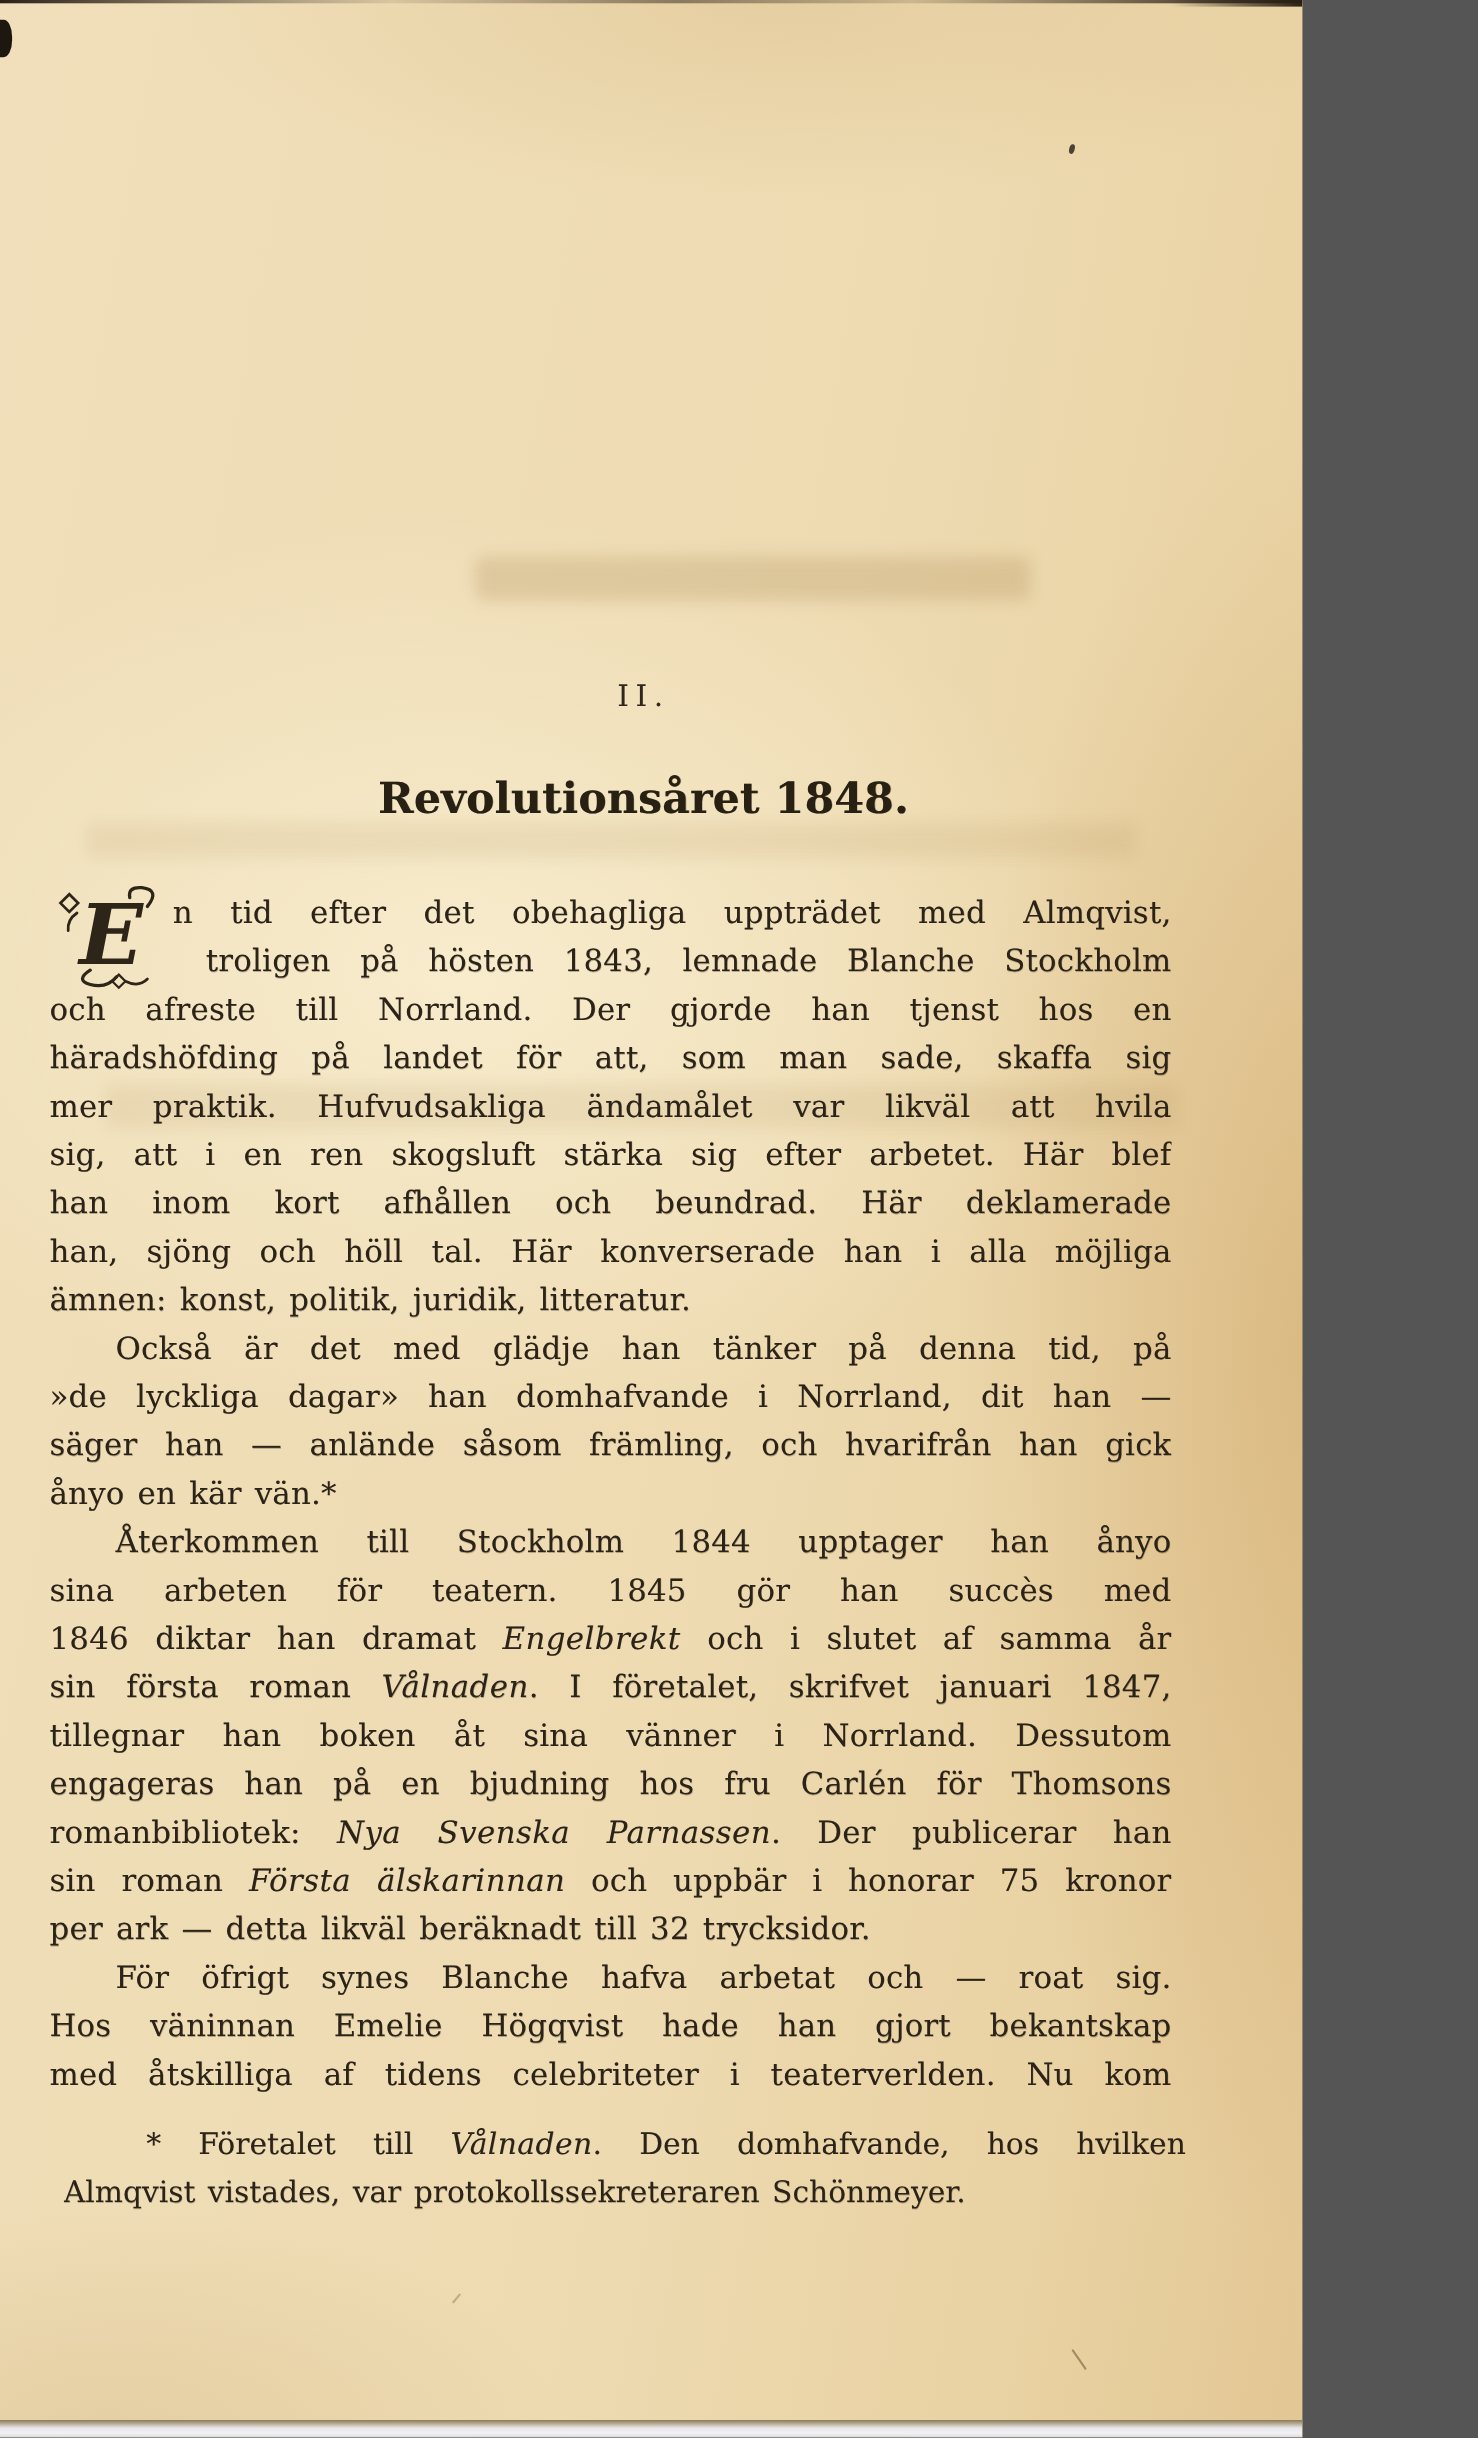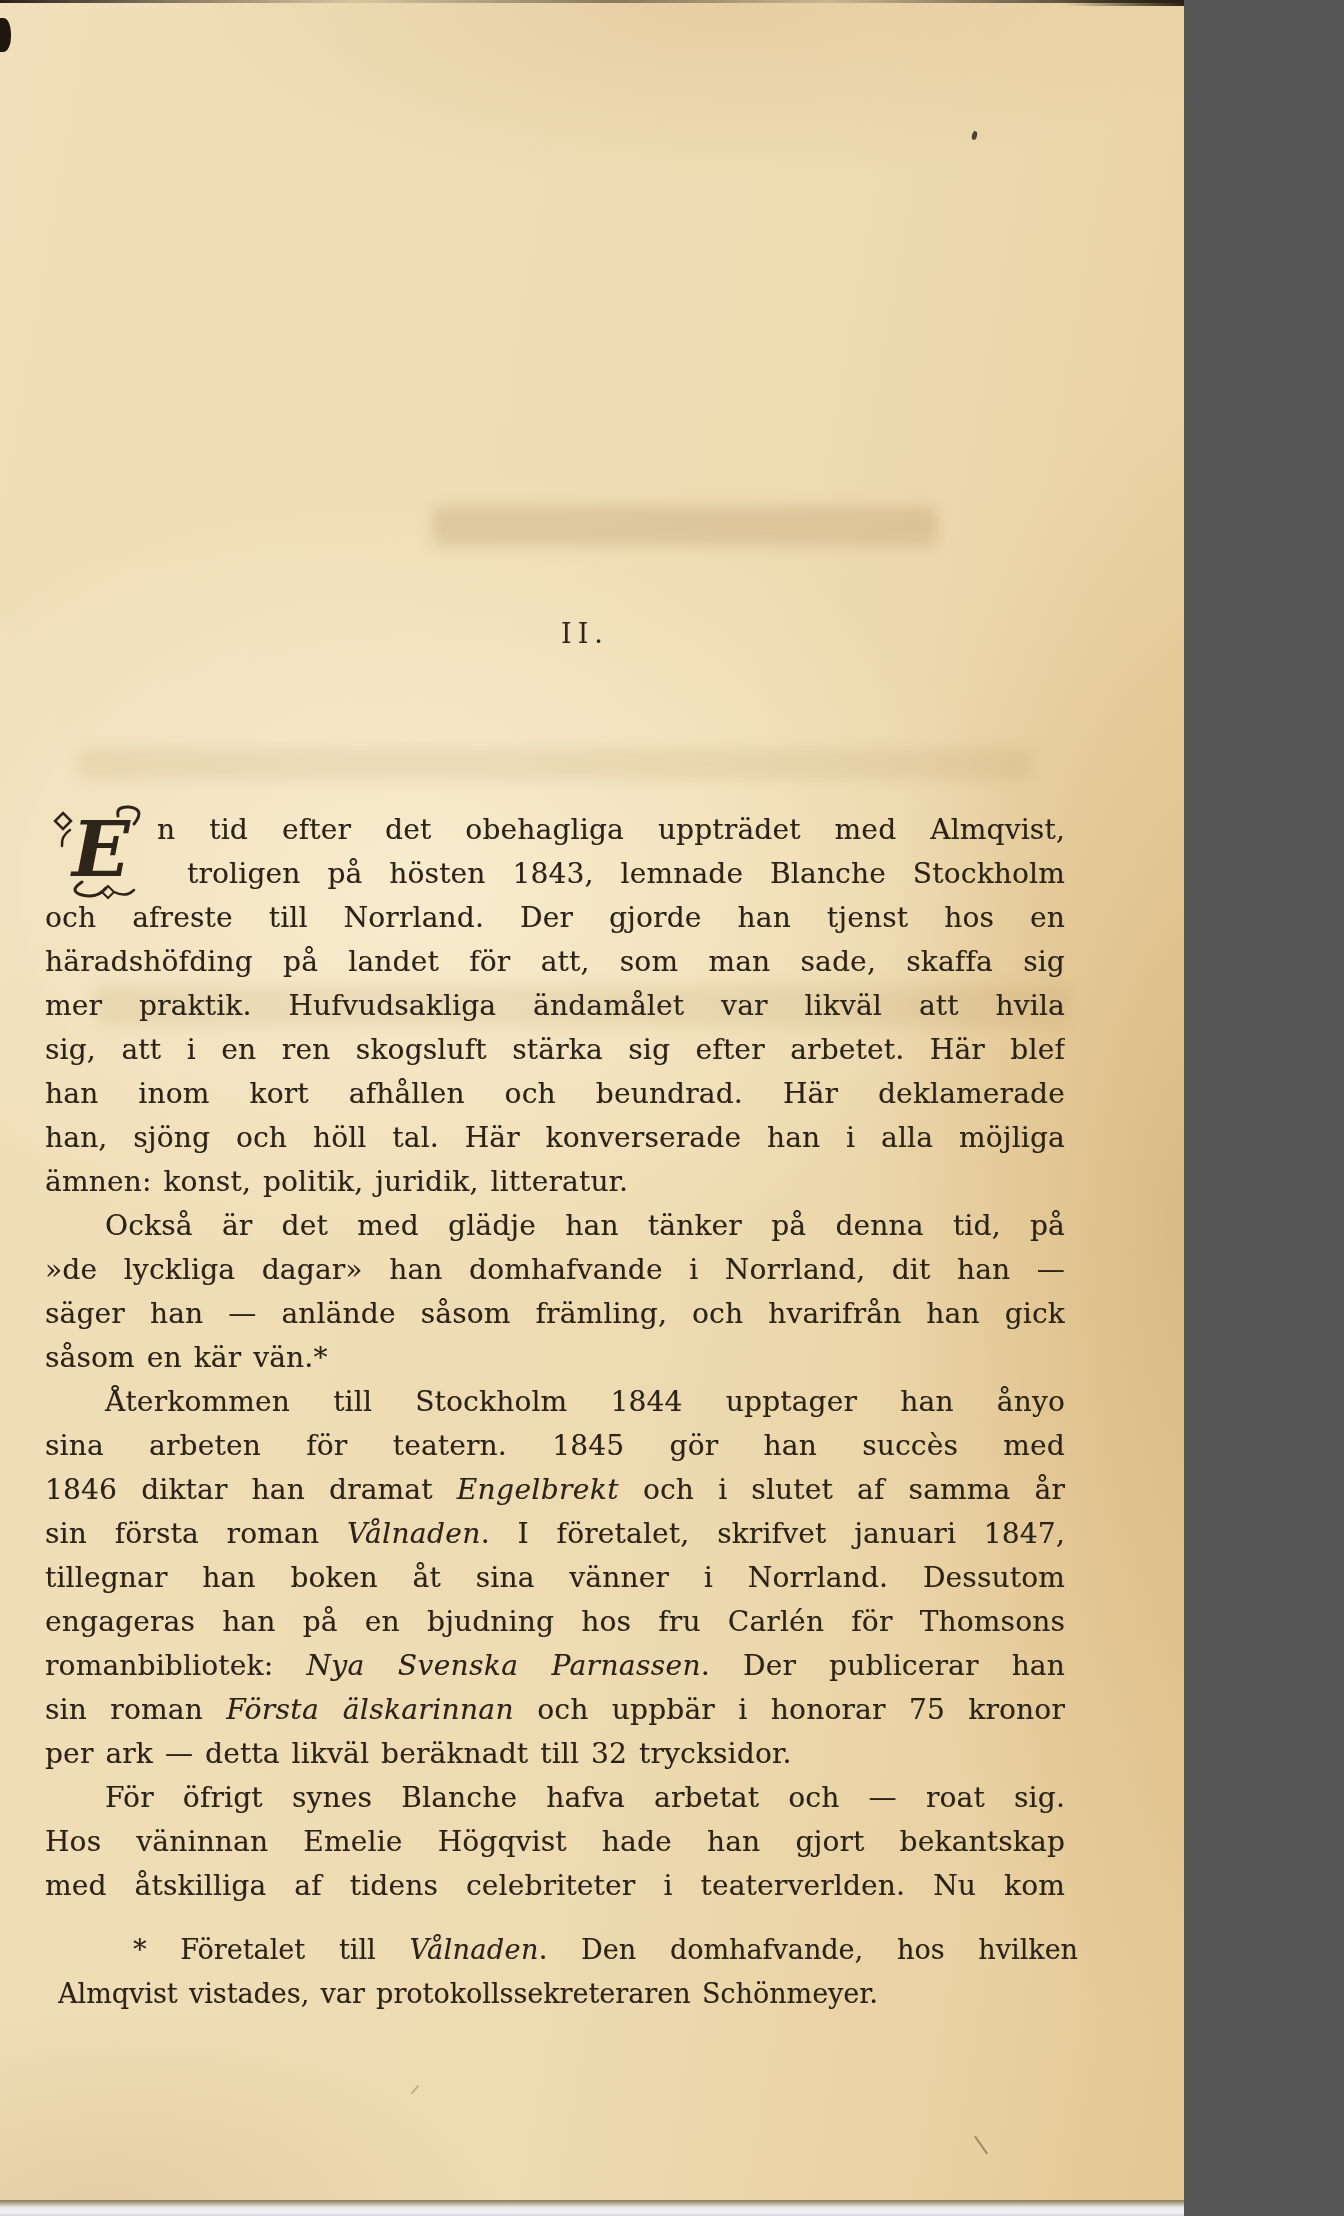--- a/index.html
+++ b/index.html
@@ -88,20 +88,21 @@
 <body>
 
 <div class="page">
 
   <div class="ghost g1"></div>
   <div class="ghost g2"></div>
   <div class="ghost g3"></div>
 
   <header class="heading">
     <div class="chapter-num">II.</div>
+    <h1 class="title">Revolutionsåret 1848.</h1>
   </header>
 
   <div class="dropcap">
     <svg viewBox="0 0 110 96" width="110" height="96">
       <g stroke="#2e2519" fill="none" stroke-linecap="round">
         <path d="M13 9 l8 8 l-8 8 l-8 -8 Z" stroke-width="2.5"></path>
         <path d="M84 20 q12 -15 -5 -17 q-13 -1 -11 9" stroke-width="3"></path>
         <path d="M20 26 q-9 6 -8 16" stroke-width="2.5"></path>
       </g>
       <text x="22" y="72" font-size="76" font-weight="bold" font-style="italic" font-family="DejaVu Serif, serif" fill="#2e2519">E</text>
@@ -119,21 +120,21 @@
       <div class="line"><span>och afreste till Norrland. Der gjorde han tjenst hos en</span></div>
       <div class="line"><span>häradshöfding på landet för att, som man sade, skaffa sig</span></div>
       <div class="line"><span>mer praktik. Hufvudsakliga ändamålet var likväl att hvila</span></div>
       <div class="line"><span>sig, att i en ren skogsluft stärka sig efter arbetet. Här blef</span></div>
       <div class="line"><span>han inom kort afhållen och beundrad. Här deklamerade</span></div>
       <div class="line"><span>han, sjöng och höll tal. Här konverserade han i alla möjliga</span></div>
       <div class="line flush"><span>ämnen: konst, politik, juridik, litteratur.</span></div>
       <div class="line indent"><span>Också är det med glädje han tänker på denna tid, på</span></div>
       <div class="line"><span>»de lyckliga dagar» han domhafvande i Norrland, dit han —</span></div>
       <div class="line"><span>säger han — anlände såsom främling, och hvarifrån han gick</span></div>
-      <div class="line flush"><span>såsom en kär vän.*</span></div>
+      <div class="line flush"><span>ånyo en kär vän.*</span></div>
       <div class="line indent"><span>Återkommen till Stockholm 1844 upptager han ånyo</span></div>
       <div class="line"><span>sina arbeten för teatern. 1845 gör han succès med </span></div>
       <div class="line"><span>1846 diktar han dramat </span><em>Engelbrekt</em><span> och i slutet af samma år</span></div>
       <div class="line"><span>sin första roman </span><em>Vålnaden</em><span>. I företalet, skrifvet januari 1847,</span></div>
       <div class="line"><span>tillegnar han boken åt sina vänner i Norrland. Dessutom</span></div>
       <div class="line"><span>engageras han på en bjudning hos fru Carlén för Thomsons</span></div>
       <div class="line"><span>romanbibliotek: </span><em>Nya Svenska Parnassen</em><span>. Der publicerar han</span></div>
       <div class="line"><span>sin roman </span><em>Första älskarinnan</em><span> och uppbär i honorar 75 kronor</span></div>
       <div class="line flush"><span>per ark — detta likväl beräknadt till 32 trycksidor.</span></div>
       <div class="line indent"><span>För öfrigt synes Blanche hafva arbetat och — roat sig.</span></div>

